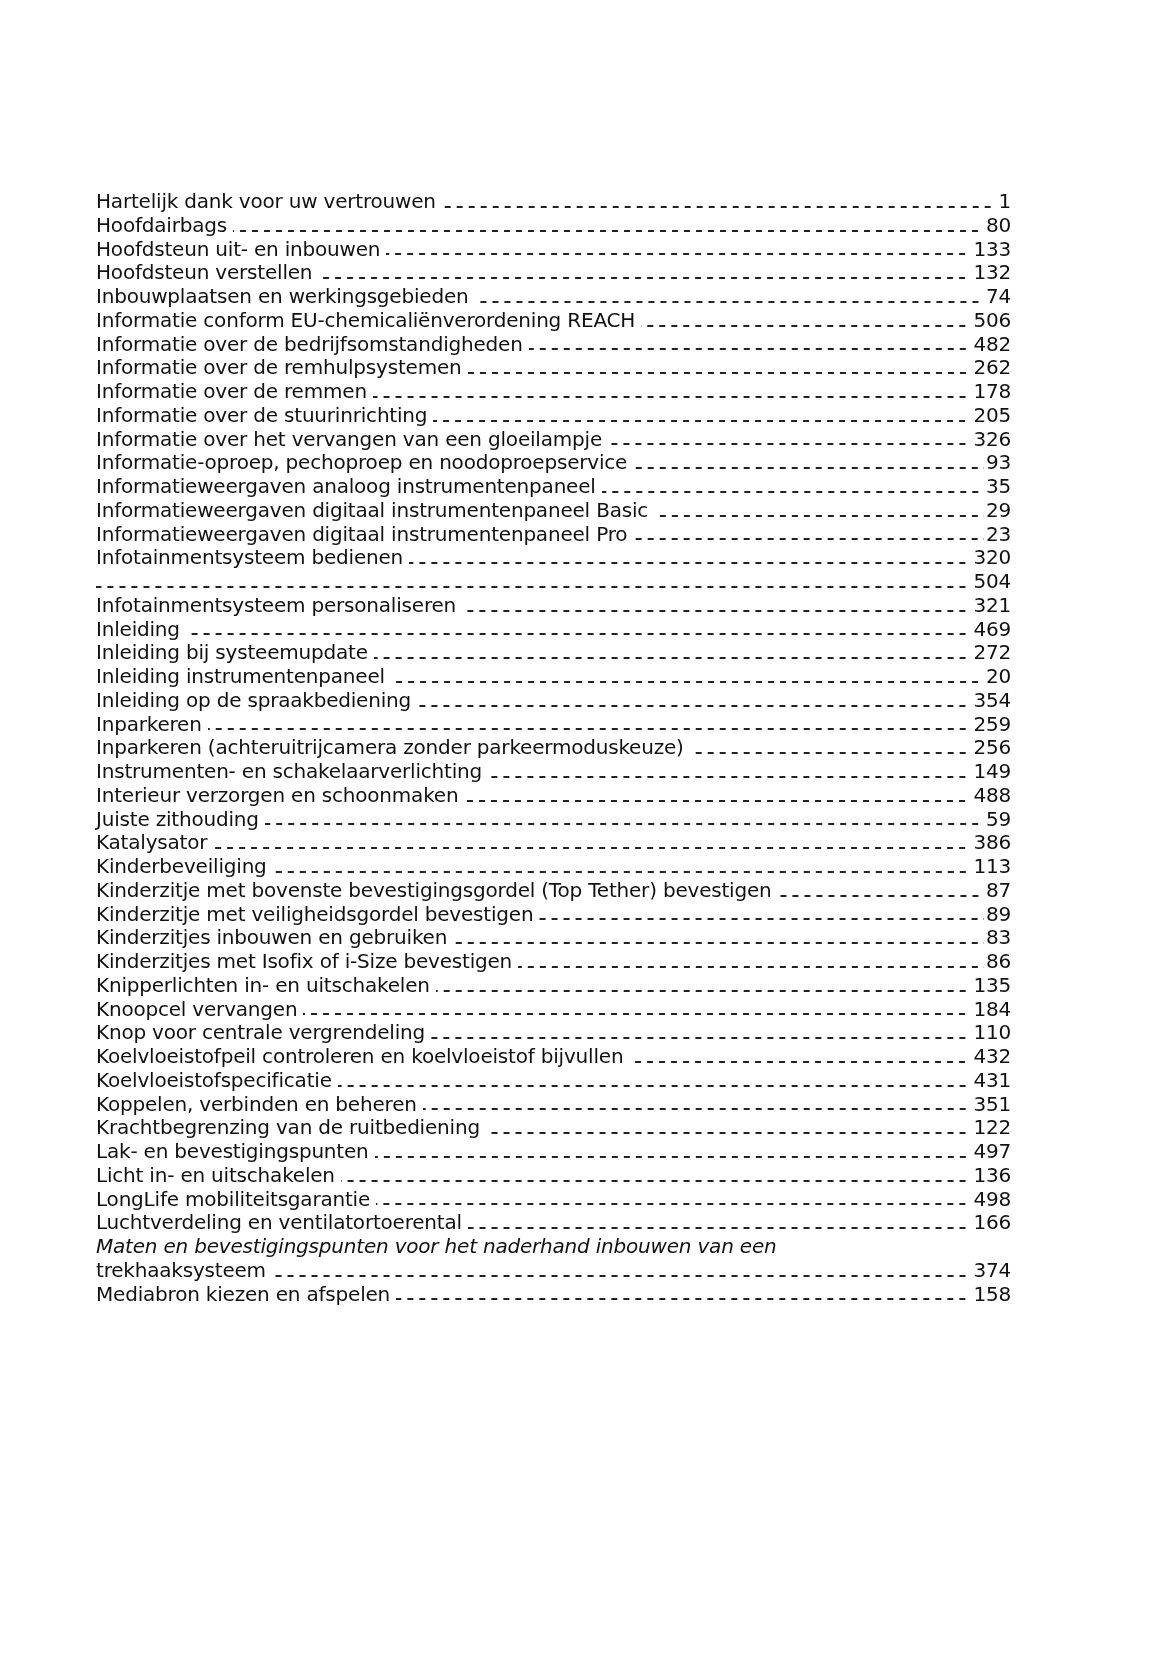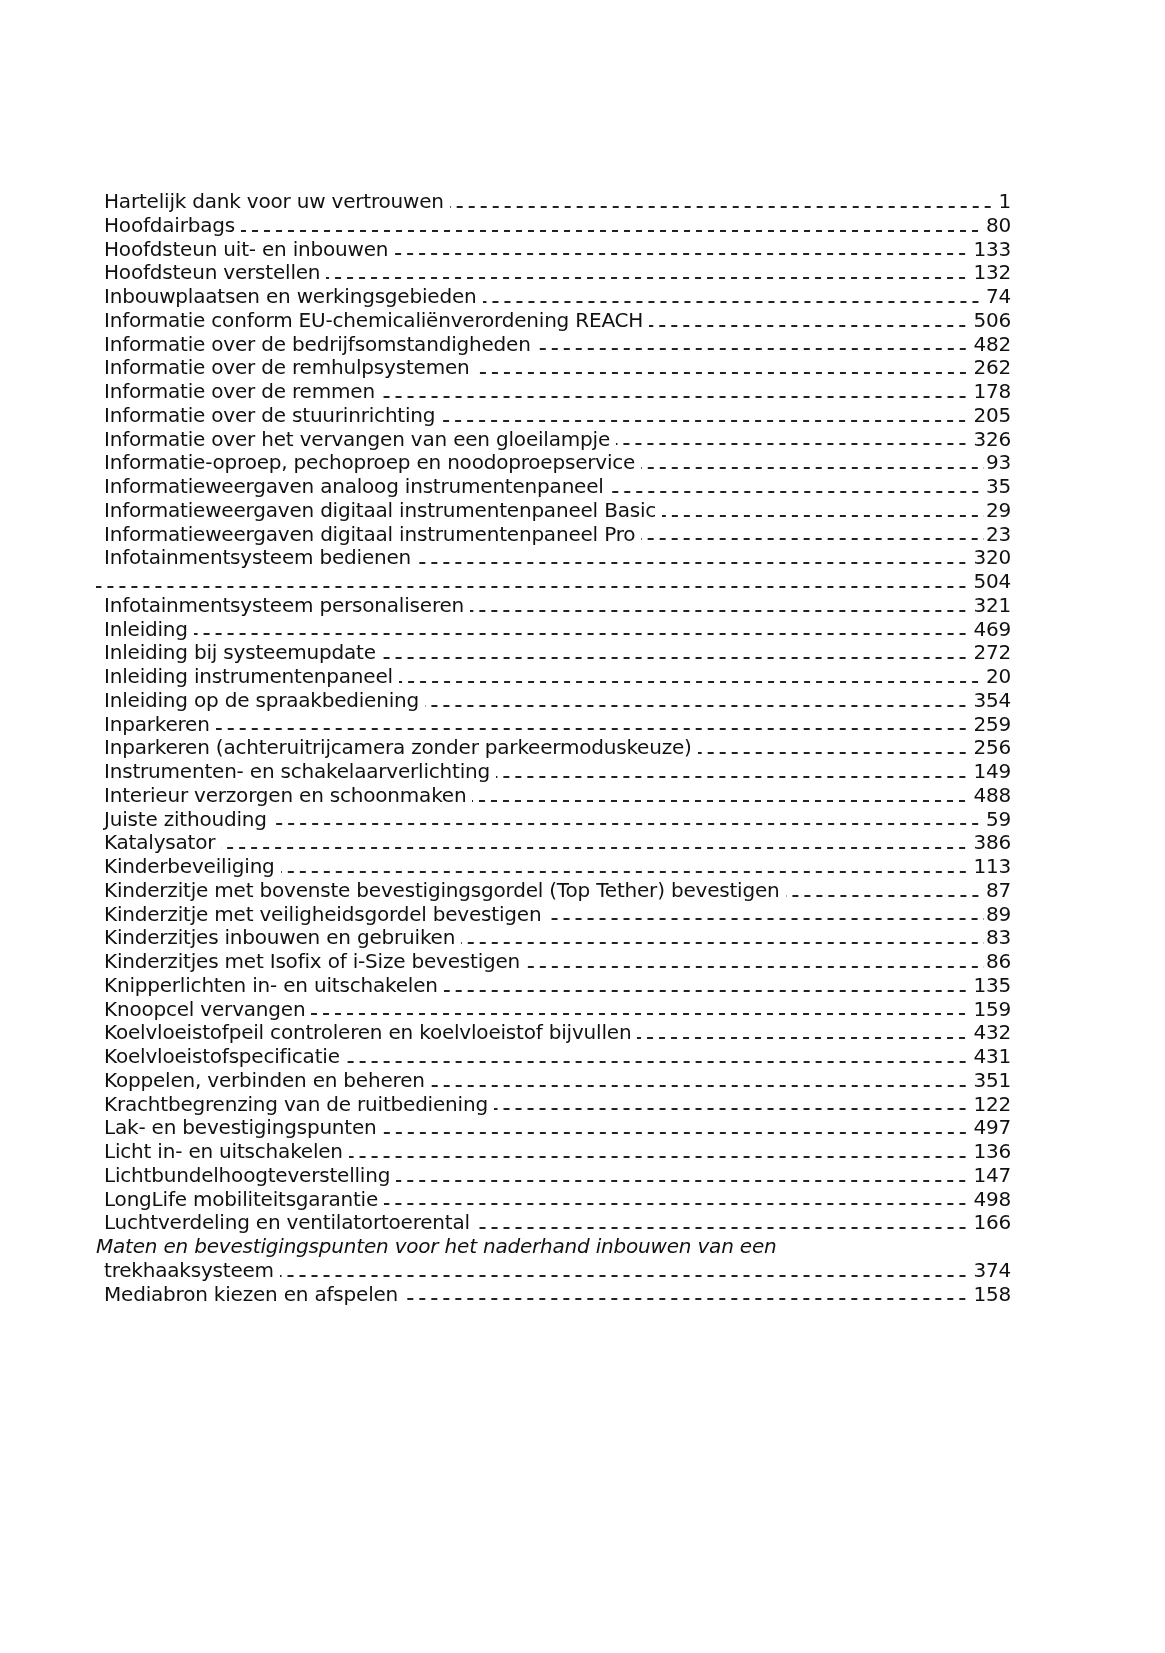--- a/index.html
+++ b/index.html
@@ -14,21 +14,21 @@
       color: #111111;
       letter-spacing: -0.2px;
     }
     .entry {
       display: flex;
       align-items: baseline;
       height: 23.75px;
       line-height: 23.75px;
       white-space: nowrap;
     }
-    .entry-text { flex: 0 0 auto; padding-right: 6px; margin-left: 8px; }
+    .entry-text { flex: 0 0 auto; padding-right: 6px; }
     .leader {
       flex: 1 1 auto;
       height: 2px;
       align-self: flex-end;
       margin-bottom: 6px;
       background-image: linear-gradient(to right, #222 0 6px, transparent 6px 12px);
       background-size: 12px 2px;
       background-repeat: repeat-x;
       background-position: right center;
       min-width: 10px;
@@ -210,21 +210,26 @@
       <span class="page-num">86</span>
     </div>
     <div class="entry">
       <span class="entry-text">Knipperlichten in- en uitschakelen</span>
       <span class="leader"></span>
       <span class="page-num">135</span>
     </div>
     <div class="entry">
       <span class="entry-text">Knoopcel vervangen</span>
       <span class="leader"></span>
-      <span class="page-num">159</span>
+      <span class="page-num">184</span>
+    </div>
+    <div class="entry">
+      <span class="entry-text">Knop voor centrale vergrendeling</span>
+      <span class="leader"></span>
+      <span class="page-num">110</span>
     </div>
     <div class="entry">
       <span class="entry-text">Koelvloeistofpeil controleren en koelvloeistof bijvullen</span>
       <span class="leader"></span>
       <span class="page-num">432</span>
     </div>
     <div class="entry">
       <span class="entry-text">Koelvloeistofspecificatie</span>
       <span class="leader"></span>
       <span class="page-num">431</span>
@@ -241,25 +246,20 @@
     </div>
     <div class="entry">
       <span class="entry-text">Lak- en bevestigingspunten</span>
       <span class="leader"></span>
       <span class="page-num">497</span>
     </div>
     <div class="entry">
       <span class="entry-text">Licht in- en uitschakelen</span>
       <span class="leader"></span>
       <span class="page-num">136</span>
-    </div>
-    <div class="entry">
-      <span class="entry-text">Lichtbundelhoogteverstelling</span>
-      <span class="leader"></span>
-      <span class="page-num">147</span>
     </div>
     <div class="entry">
       <span class="entry-text">LongLife mobiliteitsgarantie</span>
       <span class="leader"></span>
       <span class="page-num">498</span>
     </div>
     <div class="entry">
       <span class="entry-text">Luchtverdeling en ventilatortoerental</span>
       <span class="leader"></span>
       <span class="page-num">166</span>

